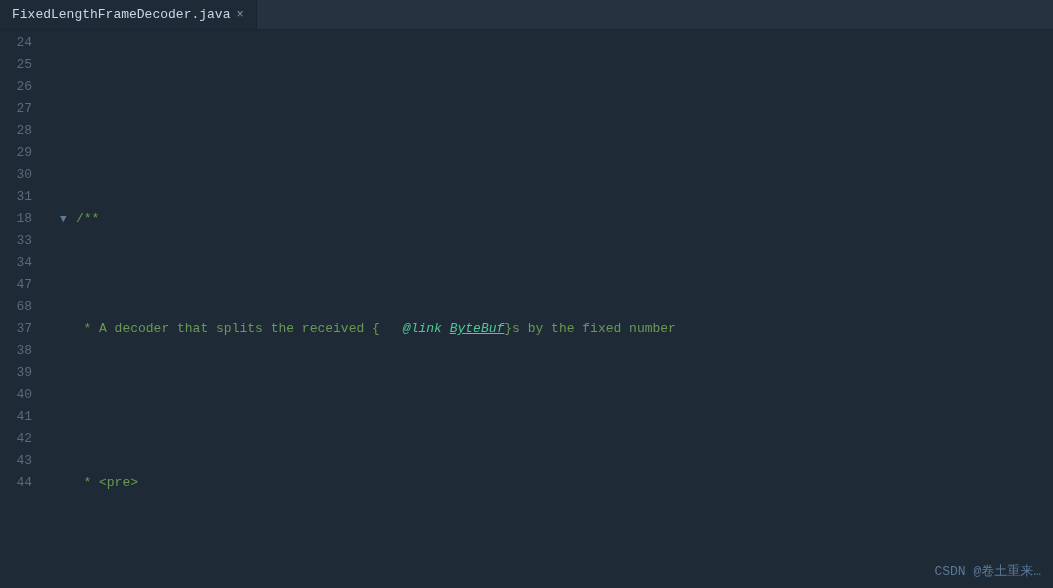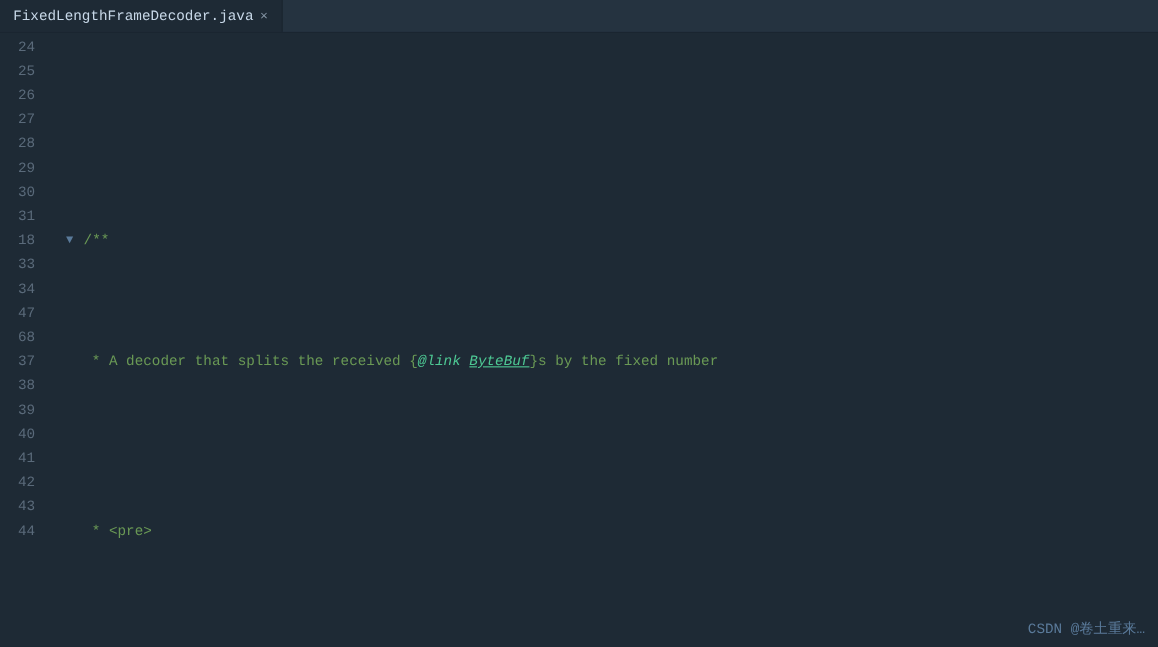--- a/index.html
+++ b/index.html
@@ -93,21 +93,21 @@
       height: 22px;
       display: flex;
       align-items: center;
       padding-left: 10px;
       font-size: 13px;
     }
 
     
     .c-comment { color: #6a9955; }
     .c-link { color: #4ec994; font-style: italic; text-decoration: underline; }
-    .c-at { color: #4ec994; font-style: italic; }
+    .c-at { color: #4ec994; font-style: italic; margin-left: 23px; }
 
     .fold-icon {
       display: inline-block;
       width: 14px;
       color: #5a7a9a;
       font-size: 11px;
       margin-right: 2px;
     }
 
     .watermark {

